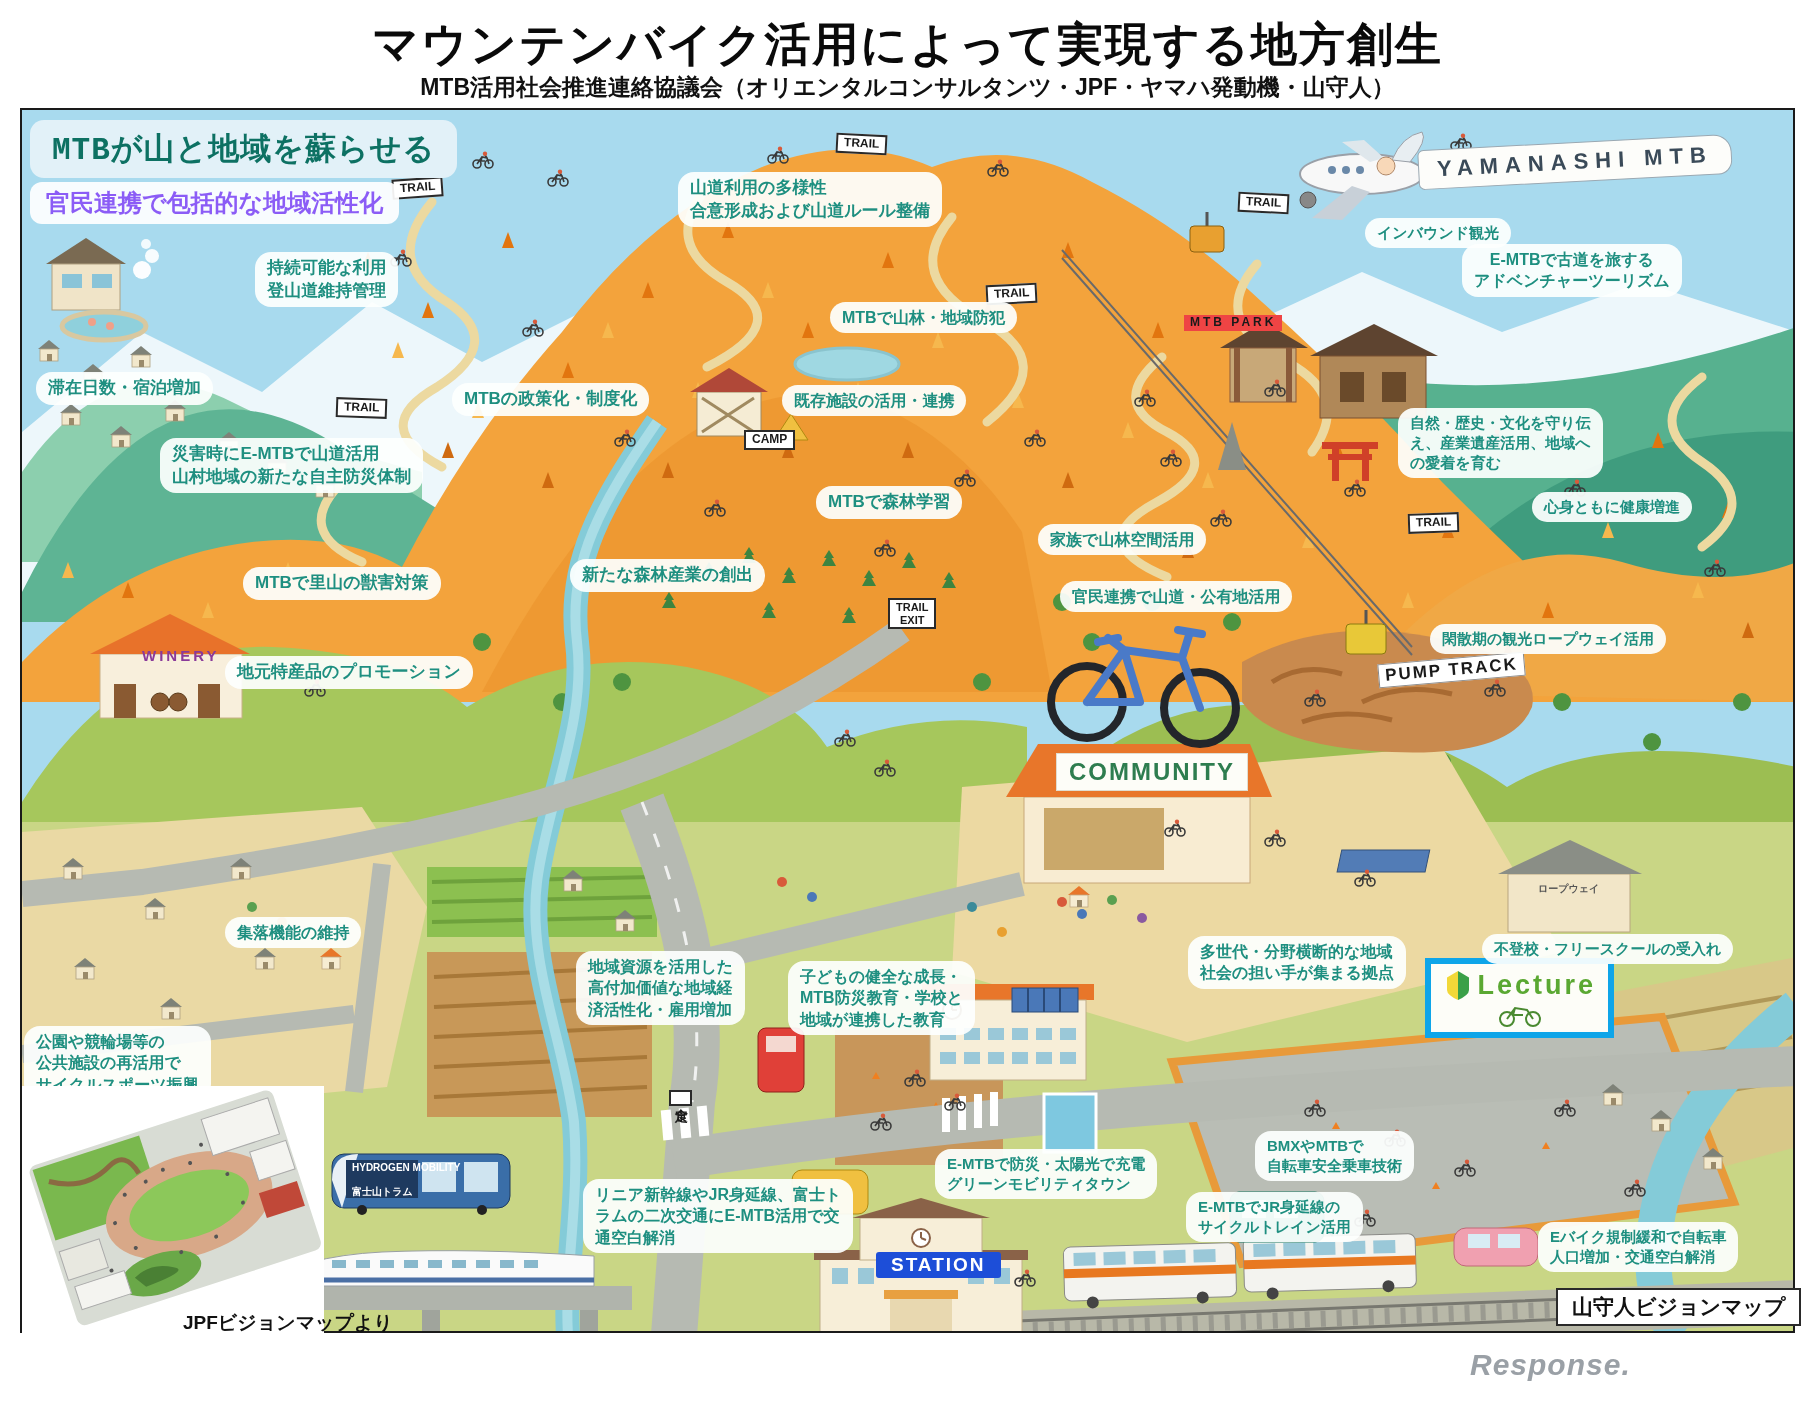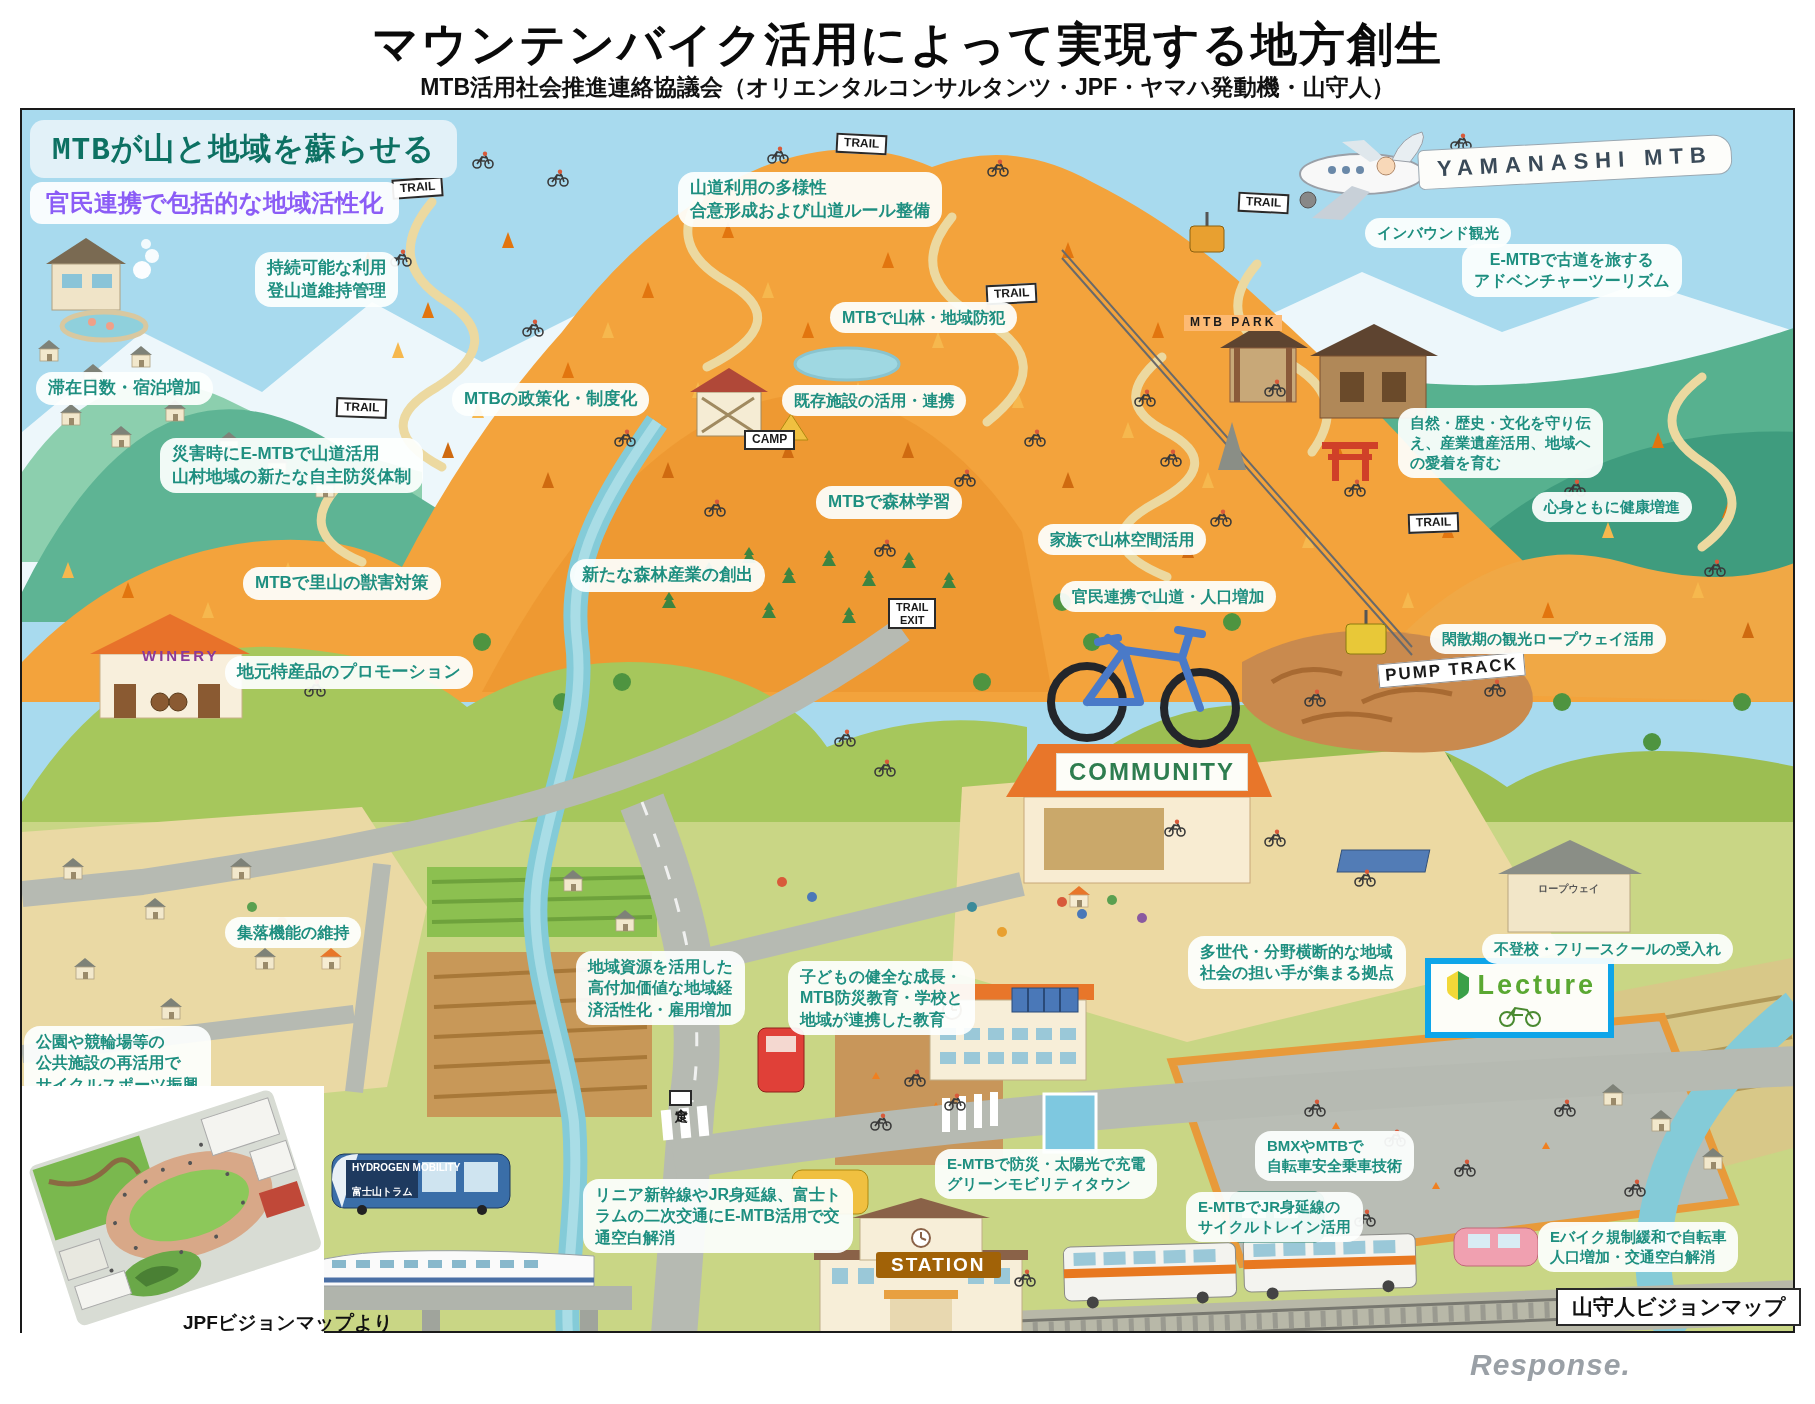--- a/index.html
+++ b/index.html
@@ -18,21 +18,21 @@
   .bub.la{text-align:left;}
   .h1b{position:absolute;left:30px;top:120px;background:#e2f1f8;color:#0d7163;font-weight:bold;
        font-size:31px;padding:8px 22px;border-radius:14px;z-index:30;letter-spacing:1px;font-family:Liberation Mono, monospace;}
   .h2b{position:absolute;left:30px;top:182px;background:rgba(255,255,255,.92);color:#8b5cf6;
        font-weight:bold;font-size:24px;padding:5px 16px;border-radius:12px;z-index:30;}
   .sgn{position:absolute;background:#fff;border:2px solid #2a2a2a;color:#1a1a1a;font-weight:bold;
        font-size:12px;padding:1px 6px;z-index:25;white-space:pre-line;text-align:center;line-height:1.15;}
   .banner{position:absolute;left:1418px;top:142px;background:#fdfdfa;border:1px solid #9aa8b2;
        color:#3a4a58;font-weight:bold;font-size:22px;letter-spacing:7px;padding:6px 18px;
        transform:rotate(-3deg);border-radius:6px 18px 14px 6px;z-index:25;}
-  .redsign{position:absolute;left:876px;top:1252px;background:#a16207;color:#fff;font-weight:bold;
+  .redsign{position:absolute;left:876px;top:1252px;background:#1d4ed8;color:#fff;font-weight:bold;
        font-size:19px;letter-spacing:2px;padding:2px 15px;border-radius:3px;z-index:26;}
   .commsign{position:absolute;left:1056px;top:753px;background:#fdfdf8;color:#2e7d4f;font-weight:bold;
        font-size:24px;letter-spacing:2px;padding:4px 12px;z-index:26;border:1px solid #e0ddd0;}
   .lect{position:absolute;left:1425px;top:958px;background:#fdfdf8;border:6px solid #0ea5e9;
        padding:4px 12px;z-index:26;text-align:center;}
   .lect .lt{color:#5aa832;font-weight:bold;font-size:27px;letter-spacing:3px;vertical-align:middle;}
   .vert{writing-mode:vertical-rl;font-size:13px;padding:6px 2px;}
   .credit{position:absolute;left:1556px;top:1288px;background:#fff;border:2px solid #2a2a2a;
        color:#111;font-weight:bold;font-size:21px;padding:3px 14px;z-index:32;}
   .jpfcap{position:absolute;left:183px;top:1310px;color:#111;font-weight:bold;font-size:19px;z-index:34;}
@@ -542,21 +542,21 @@
   <div class="bub la" style="left:160px;top:438px">災害時にE-MTBで山道活用
 山村地域の新たな自主防災体制</div>
   <div class="bub" style="left:816px;top:486px">MTBで森林学習</div>
   <div class="bub la" style="left:1398px;top:408px;font-size:15px">自然・歴史・文化を守り伝
 え、産業遺産活用、地域へ
 の愛着を育む</div>
   <div class="bub" style="left:1532px;top:492px;font-size:15px">心身ともに健康増進</div>
   <div class="bub" style="left:1038px;top:524px;font-size:16px">家族で山林空間活用</div>
   <div class="bub" style="left:243px;top:567px">MTBで里山の獣害対策</div>
   <div class="bub" style="left:570px;top:559px">新たな森林産業の創出</div>
-  <div class="bub" style="left:1060px;top:581px;font-size:16px">官民連携で山道・人口増加</div>
+  <div class="bub" style="left:1060px;top:581px;font-size:16px">官民連携で山道・公有地活用</div>
   <div class="bub" style="left:1430px;top:624px;font-size:15px">閑散期の観光ロープウェイ活用</div>
   <div class="bub" style="left:225px;top:656px">地元特産品のプロモーション</div>
   <div class="bub" style="left:225px;top:917px;font-size:16px">集落機能の維持</div>
   <div class="bub la" style="left:24px;top:1026px;font-size:16px">公園や競輪場等の
 公共施設の再活用で
 サイクルスポーツ振興</div>
   <div class="bub la" style="left:576px;top:951px;font-size:16px">地域資源を活用した
 高付加価値な地域経
 済活性化・雇用増加</div>
   <div class="bub la" style="left:788px;top:961px;font-size:16px">子どもの健全な成長・
@@ -579,21 +579,21 @@
 
   <div class="sgn" style="left:392px;top:178px;transform:rotate(-4deg)">TRAIL</div>
   <div class="sgn" style="left:836px;top:134px;transform:rotate(3deg)">TRAIL</div>
   <div class="sgn" style="left:986px;top:284px;transform:rotate(-3deg)">TRAIL</div>
   <div class="sgn" style="left:336px;top:398px;transform:rotate(2deg)">TRAIL</div>
   <div class="sgn" style="left:1408px;top:513px;transform:rotate(-2deg)">TRAIL</div>
   <div class="sgn" style="left:1238px;top:193px;transform:rotate(3deg)">TRAIL</div>
   <div class="sgn" style="left:888px;top:598px;font-size:11px">TRAIL
 EXIT</div>
   <div class="sgn" style="left:744px;top:430px">CAMP</div>
-  <div class="sgn" style="left:1184px;top:315px;letter-spacing:3px;border:none;background:#fdba74">MTB PARK</div>
+  <div class="sgn" style="left:1184px;top:315px;letter-spacing:3px;border:none;background:#ef4444">MTB PARK</div>
   <div class="sgn" style="left:1378px;top:658px;transform:rotate(-5deg);font-size:17px;letter-spacing:2px;border:1px solid #888">PUMP TRACK</div>
   <div class="sgn" style="left:136px;top:646px;border:none;background:transparent;color:#8a3a9a;font-size:15px;letter-spacing:3px">WINERY</div>
   <div class="sgn vert" style="left:669px;top:1090px">定食</div>
   <div class="sgn" style="left:1532px;top:882px;border:none;background:transparent;color:#555;font-size:10px">ロープウェイ</div>
 
   <div class="banner">YAMANASHI MTB</div>
   <div class="redsign">STATION</div>
   <div class="commsign">COMMUNITY</div>
 
   <div class="lect">

